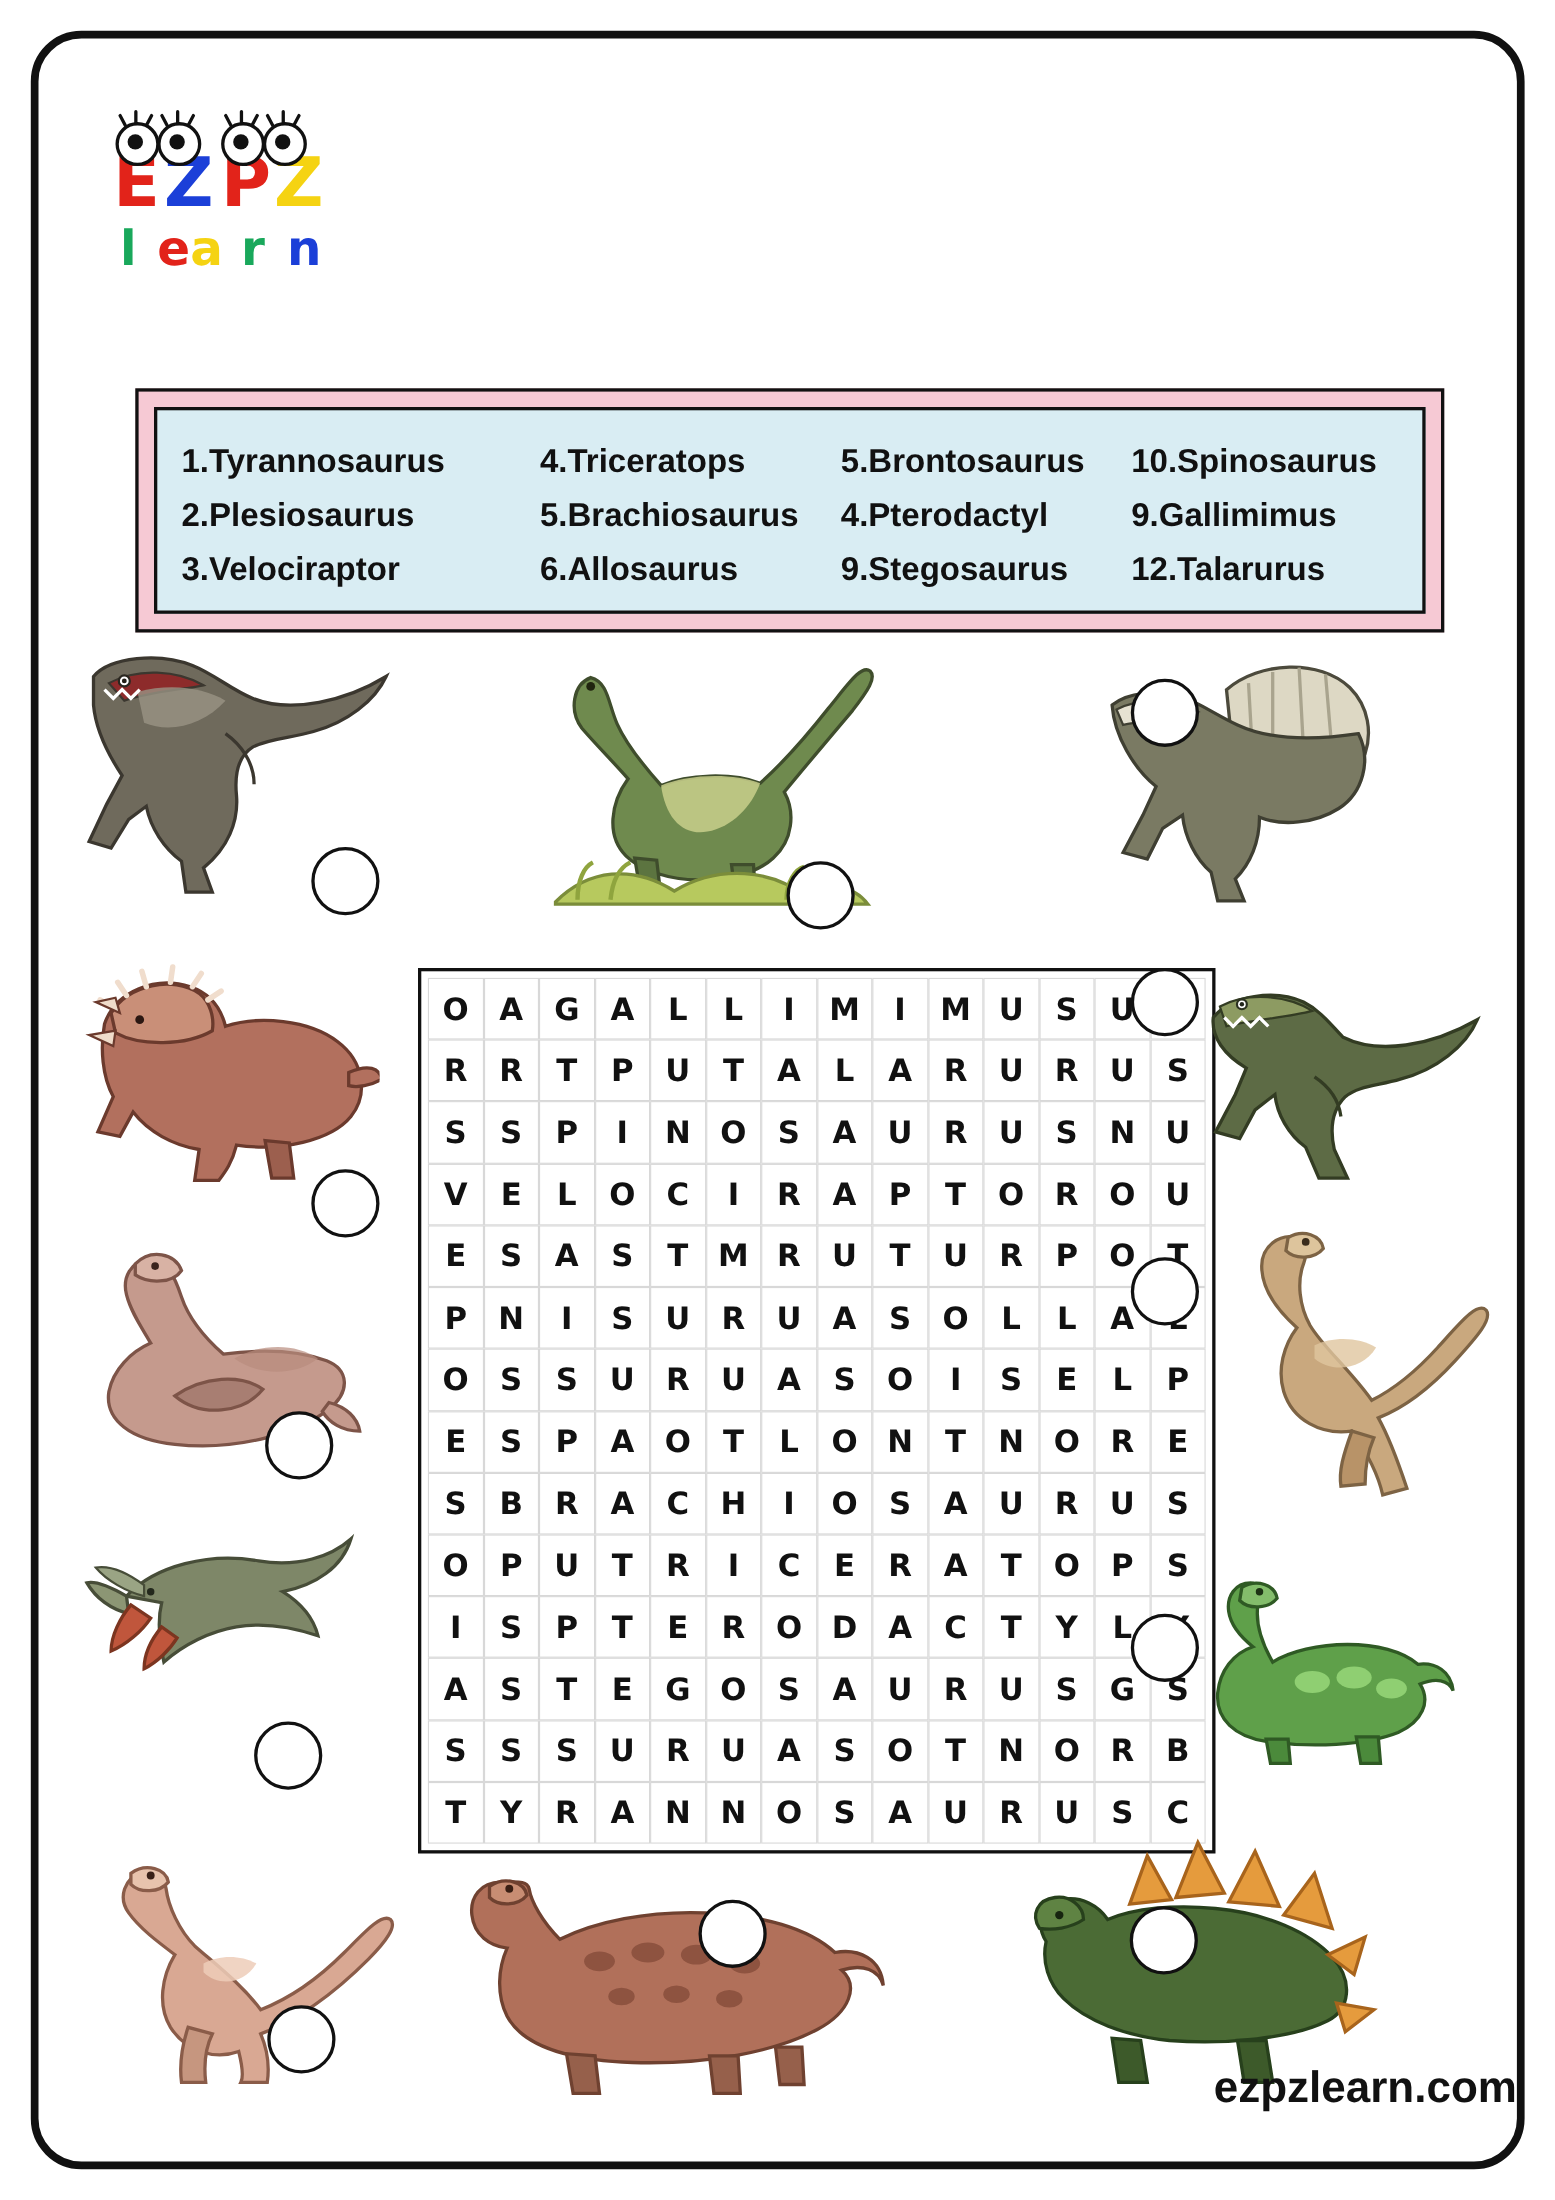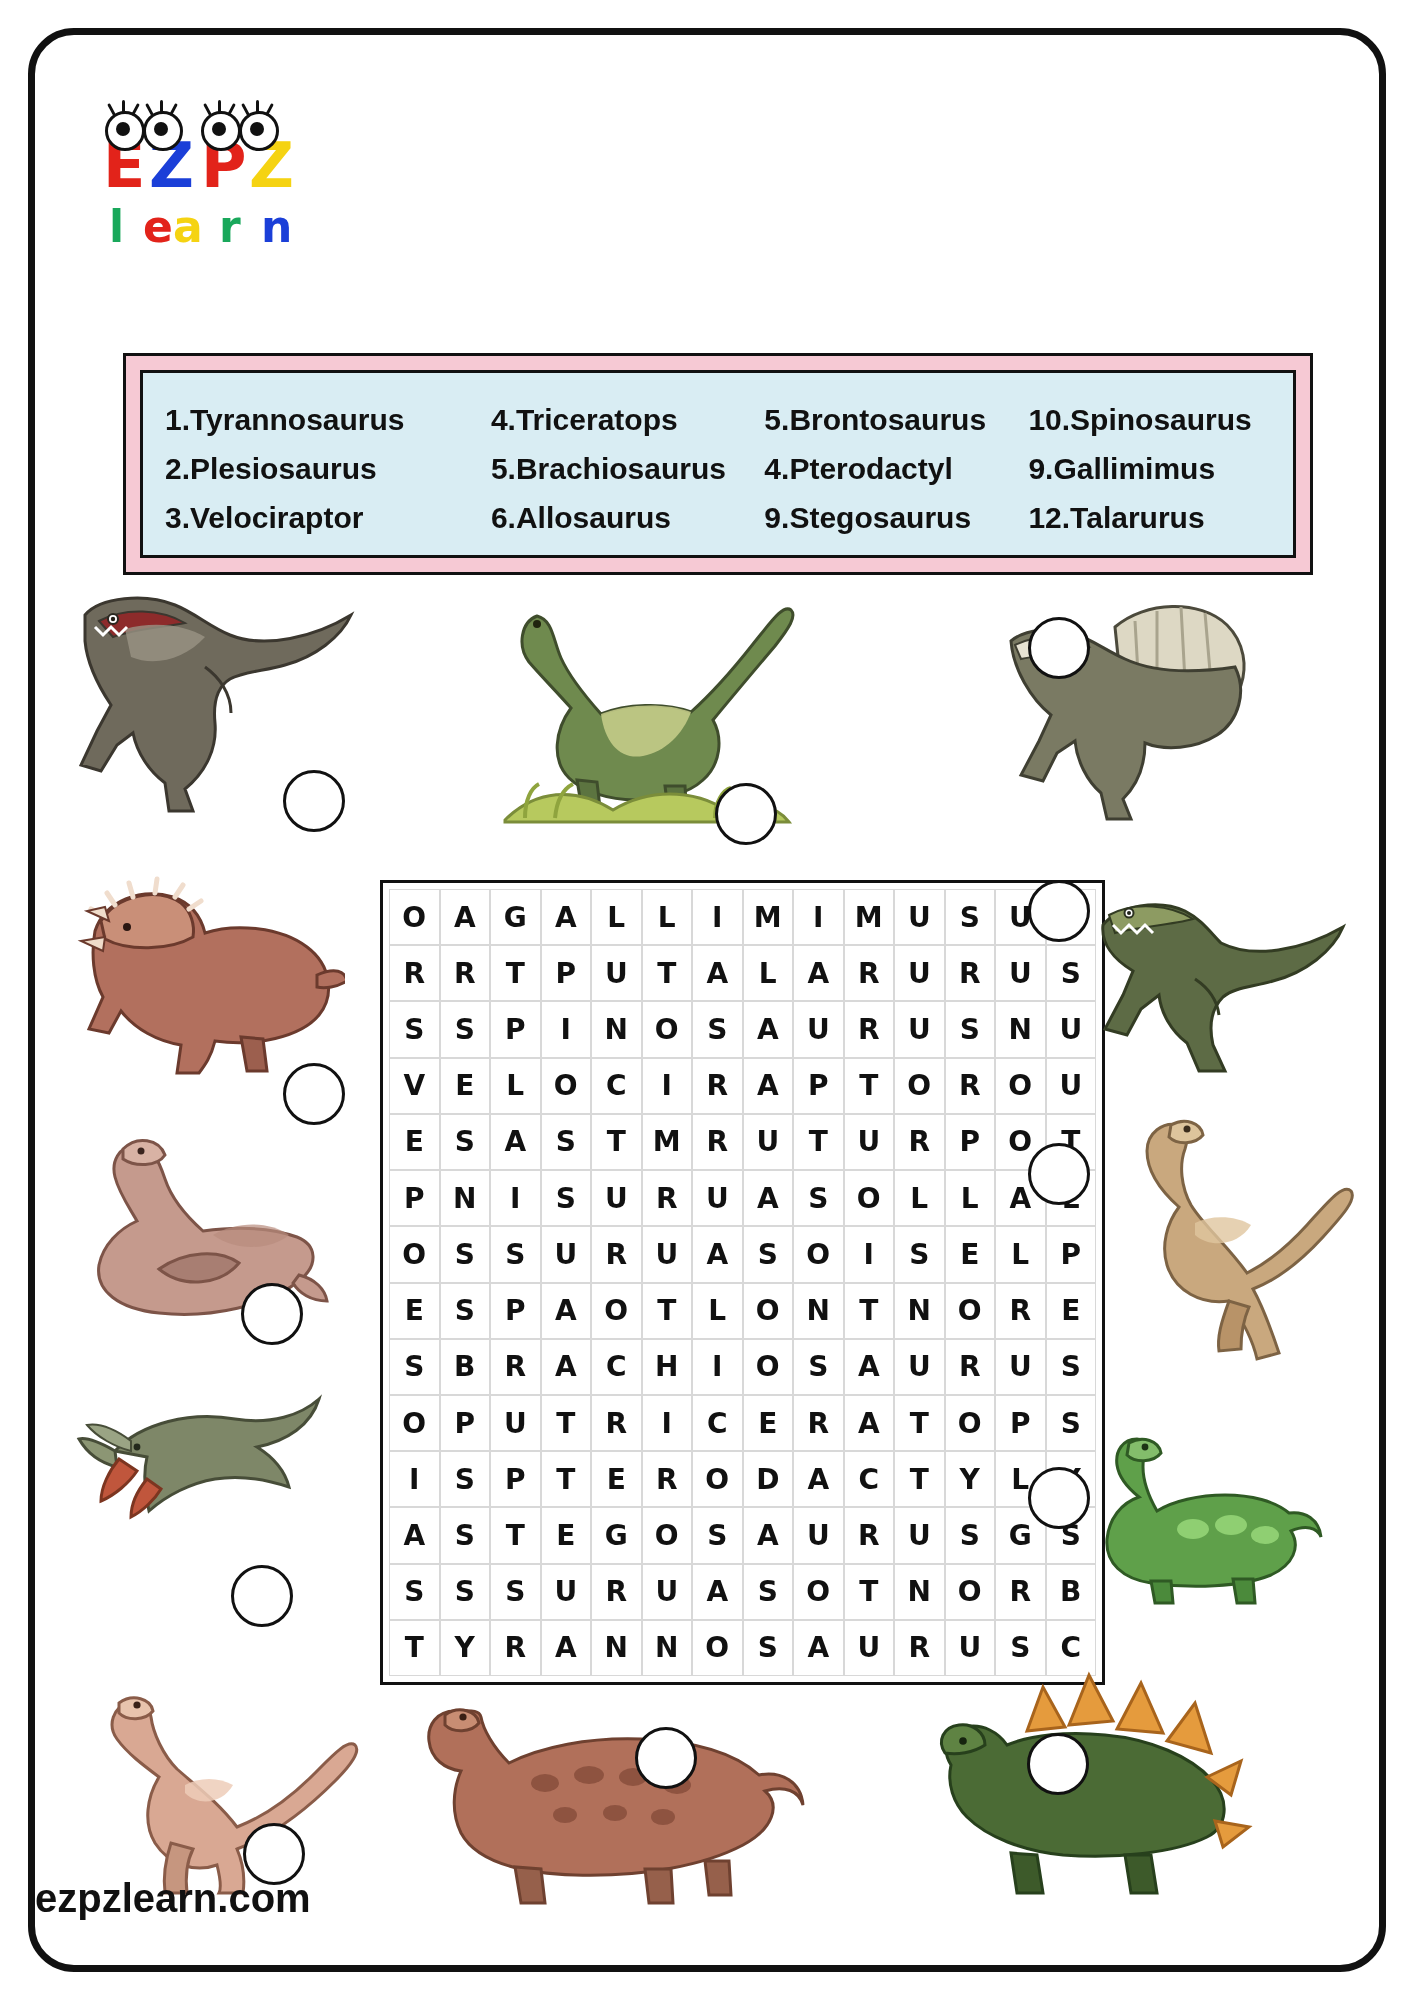--- a/index.html
+++ b/index.html
@@ -197,21 +197,21 @@
     background: #ffffff;
     box-sizing: border-box;
   }
 
   
   .footer {
     position: absolute;
     left: 0;
     bottom: 44px;
     width: 100%;
-    text-align: left;
+    text-align: right;
     font-family: "Liberation Sans", sans-serif;
     font-weight: bold;
     font-size: 40px;
     color: #111111;
   }
 
   
   .dino {
     position: absolute;
   }

